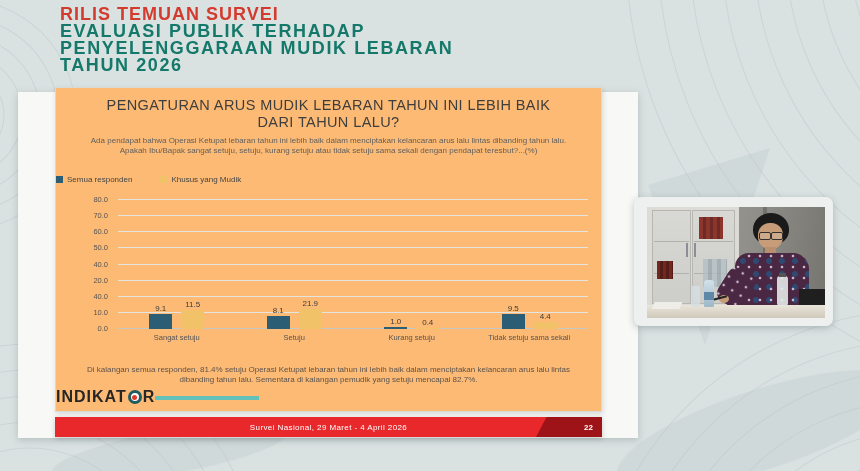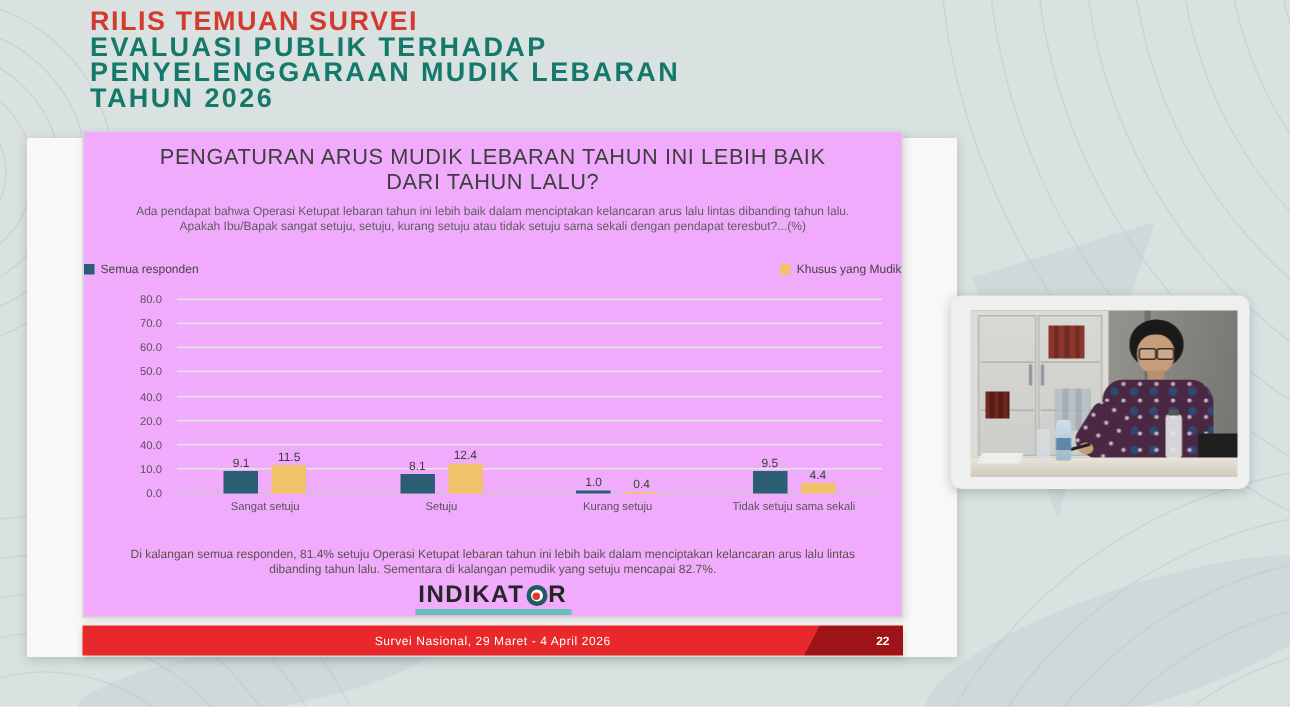--- a/index.html
+++ b/index.html
@@ -9,47 +9,47 @@
   
   .bg-svg{position:absolute;left:0;top:0;pointer-events:none;}
 
   
   .header{position:absolute;left:60px;top:6px;line-height:17px;}
   .header .kicker{font-size:18px;font-weight:bold;color:#d43b2f;letter-spacing:1px;}
   .header .tline{font-size:18px;font-weight:bold;color:#14796a;letter-spacing:1.6px;}
 
   
   .back-card{position:absolute;left:18px;top:92px;width:620px;height:346px;background:#f8f8f6;box-shadow:0 2px 7px rgba(60,80,85,.25);}
-  .slide{position:absolute;left:55px;top:87px;width:547px;height:325px;background:#f0abfc;border:1px solid #dadad5;box-sizing:border-box;box-shadow:1px 2px 5px rgba(60,80,85,.18);}
+  .slide{position:absolute;left:55px;top:87px;width:547px;height:325px;background:#fdba74;border:1px solid #dadad5;box-sizing:border-box;box-shadow:1px 2px 5px rgba(60,80,85,.18);}
 
   .slide-title{position:absolute;top:9px;left:20px;right:20px;text-align:center;font-size:14.5px;color:#3e3e3e;line-height:1.2;letter-spacing:.4px;}
   .question{position:absolute;top:48px;left:26px;right:26px;text-align:center;font-size:8px;color:#5e5e5e;line-height:1.3;}
 
-  .legend{position:absolute;top:87px;left:0;right:0;display:flex;justify-content:space-between;gap:28px;}
+  .legend{position:absolute;top:87px;left:0;right:0;display:flex;justify-content:flex-start;gap:28px;}
   .legend-item{display:flex;align-items:center;gap:4px;font-size:8px;color:#444;}
   .legend-swatch{width:7px;height:7px;display:inline-block;}
 
   
   .plot{position:absolute;left:62px;top:112px;width:470px;height:129px;}
   .gridline{position:absolute;left:0;right:0;height:1px;background:#e4e4e0;}
   .gridline.base{background:#c7c7c3;}
   .yaxis{position:absolute;left:6px;top:112px;width:52px;height:129px;}
   .ytick{position:absolute;right:6px;transform:translateY(4px);font-size:7.5px;color:#555;}
   .groups{position:absolute;left:62px;top:112px;width:470px;height:129px;display:flex;}
   .group{flex:1;display:flex;justify-content:center;align-items:flex-end;gap:9px;}
   .bar-col{display:flex;flex-direction:column;align-items:center;justify-content:flex-end;}
   .bar-val{font-size:8px;color:#3c3c3c;margin-bottom:1px;white-space:nowrap;}
   .bar{width:23px;}
   .xlabels{position:absolute;left:62px;top:245px;width:470px;display:flex;}
   .xlabel{flex:1;text-align:center;font-size:7.5px;color:#555;line-height:1.2;padding:0 8px;box-sizing:border-box;}
 
   .note{position:absolute;top:277px;left:26px;right:26px;text-align:center;font-size:8px;color:#5a534d;line-height:1.3;}
 
   
-  .logo{position:absolute;top:301px;left:0;right:0;display:flex;flex-direction:column;align-items:center;}
+  .logo{position:absolute;top:301px;left:0;right:0;display:flex;align-items:center;}
   .logo-row{display:flex;align-items:center;font-weight:bold;font-size:16px;color:#262626;letter-spacing:1px;line-height:1;}
   .logo-o{width:8px;height:8px;border:3px solid #1e5b63;border-radius:50%;margin:0 1px;position:relative;background:#fff;}
   .logo-o .dot{position:absolute;left:1.5px;top:1.5px;width:5px;height:5px;border-radius:50%;background:#dd3a2e;}
   .logo-bar{width:104px;height:4px;background:#63c1ba;margin-top:1px;}
 
   
   .footer{position:absolute;left:55px;top:417px;width:547px;height:20px;background:#e9282c;display:flex;align-items:center;justify-content:center;box-shadow:0 2px 5px rgba(60,80,85,.25);}
   .footer-text{font-size:8px;color:#ffffff;letter-spacing:.4px;}
   .page-box{position:absolute;right:0;top:0;height:100%;width:66px;background:#9d1318;clip-path:polygon(16% 0,100% 0,100% 100%,0 100%);display:flex;align-items:center;justify-content:flex-end;padding-right:9px;box-sizing:border-box;}
   .page-num{font-size:8px;color:#fff;font-weight:bold;}
@@ -193,21 +193,21 @@
             <div class="bar-val">11.5</div>
             <div class="bar" style="height: 18.5437px; background: rgb(242, 194, 105);"></div>
           </div>
         </div>
         <div class="group">
           <div class="bar-col">
             <div class="bar-val">8.1</div>
             <div class="bar" style="height: 13.0612px; background: rgb(43, 93, 116);"></div>
           </div>
           <div class="bar-col">
-            <div class="bar-val">12.4</div>
+            <div class="bar-val">21.9</div>
             <div class="bar" style="height: 19.995px; background: rgb(242, 194, 105);"></div>
           </div>
         </div>
         <div class="group">
           <div class="bar-col">
             <div class="bar-val">1.0</div>
             <div class="bar" style="height: 1.6125px; background: rgb(43, 93, 116);"></div>
           </div>
           <div class="bar-col">
             <div class="bar-val">0.4</div>

